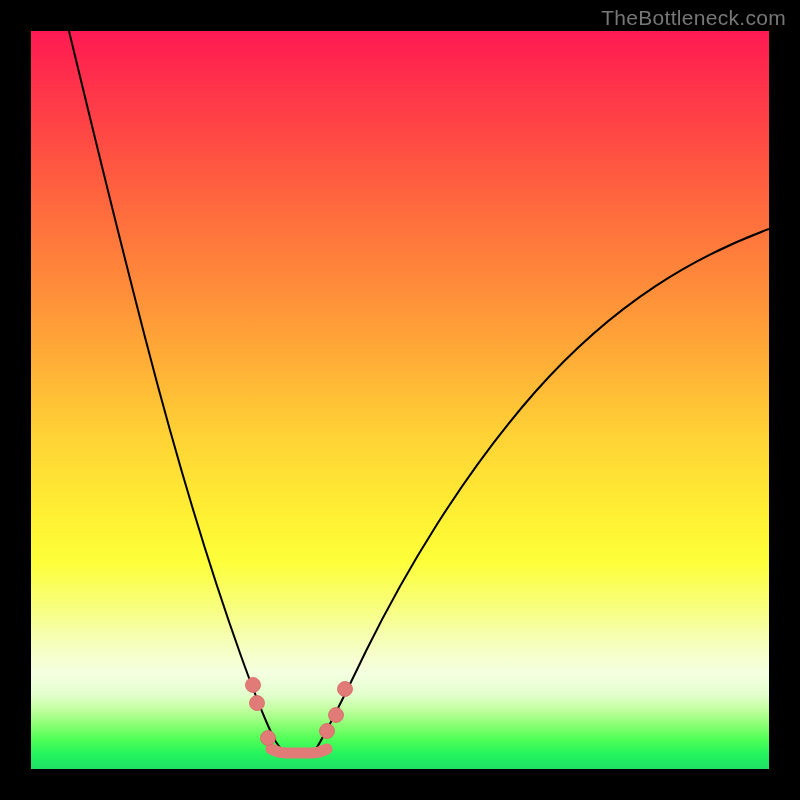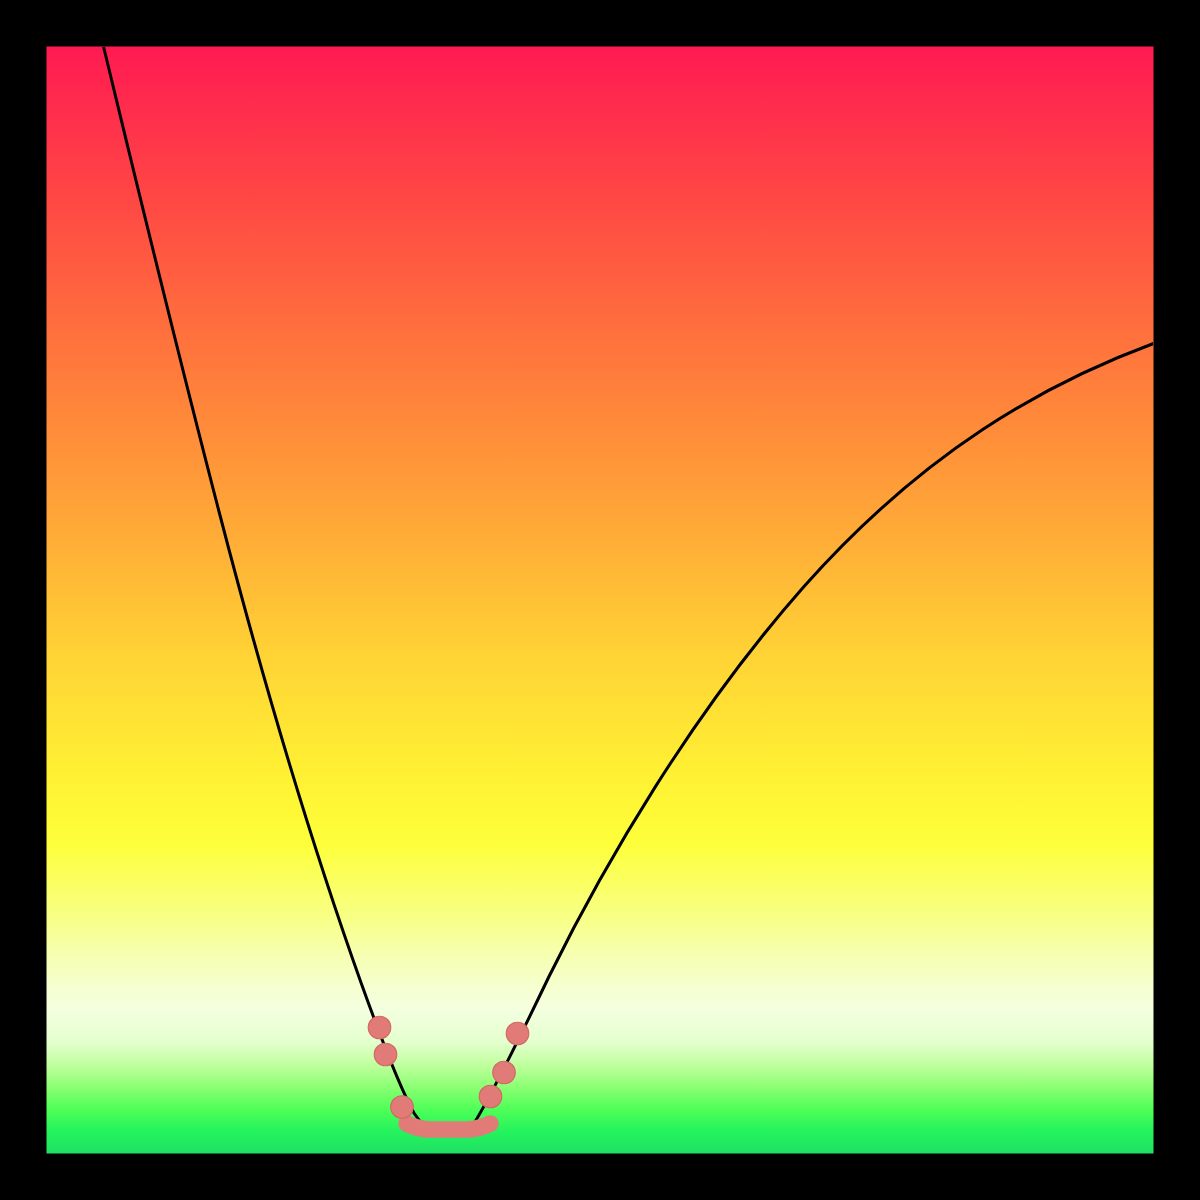--- a/index.html
+++ b/index.html
@@ -61,20 +61,21 @@
     font-size: 21px;
     letter-spacing: 0.3px;
     font-weight: 500;
     user-select: none;
   }
 </style>
 </head>
 <body>
 
 <div class="stage">
+  <div class="watermark">TheBottleneck.com</div>
 
   <div class="plot">
     <svg class="curves" viewBox="0 0 738 738" preserveAspectRatio="none">
 
       <path d="M 38 0
                C 55 70, 80 175, 115 310
                C 150 445, 185 555, 210 625
                C 224 664, 235 693, 245 711
                L 250 718" fill="none" stroke="#000" stroke-width="2.0"></path>
 

